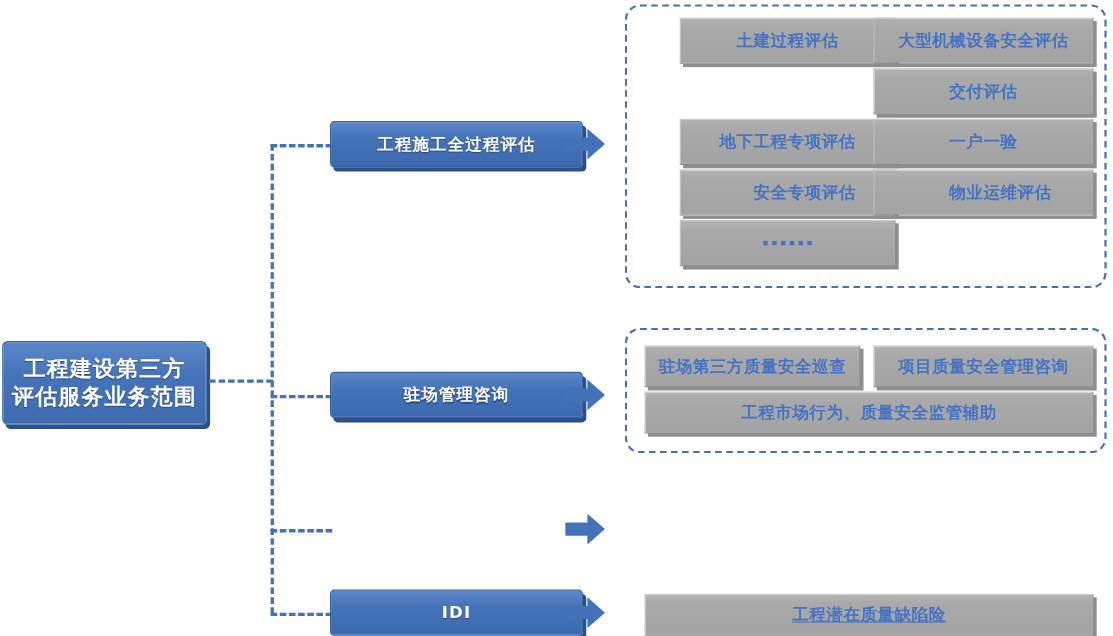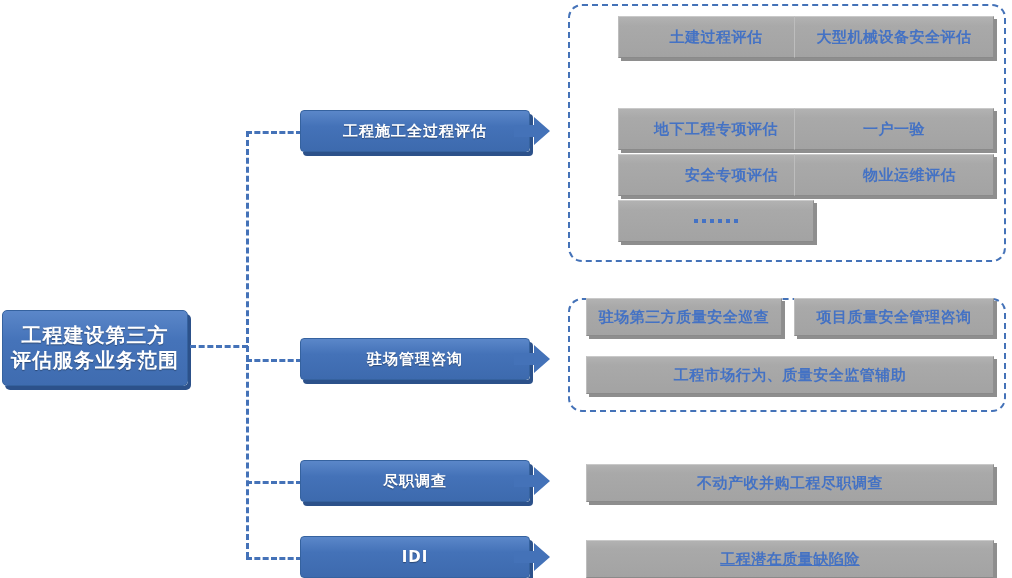--- a/index.html
+++ b/index.html
@@ -81,21 +81,21 @@
   .col-l{left:586px;width:196px;margin-left:32px;}
   .col-r{left:794px;width:200px;}
   .wide{left:586px;width:408px;}
 
   .r1{top:16px;height:42px;}
   .r2{top:62px;height:42px;}
   .r3{top:108px;height:42px;}
   .r4{top:154px;height:42px;padding-left:31px;}
   .r5{top:200px;height:42px;}
 
-  .m1{top:298px;height:38px;}
+  .m1{top:314px;height:38px;}
   .m2{top:356px;height:38px;}
 
   #leaf-due{left:586px;top:464px;width:408px;height:38px;}
   #leaf-idi{left:586px;top:540px;width:408px;height:38px;text-decoration:underline;}
 
   
   .dots{
     display:flex;gap:4px;align-items:center;
   }
   .dots i{
@@ -130,23 +130,20 @@
   <div class="h-line" style="left:246px;top:359px;width:56px;"></div>
   <div class="h-line" style="left:246px;top:481px;width:56px;"></div>
   <div class="h-line" style="left:246px;top:557px;width:56px;"></div>
 
   <div id="cat-1" class="bluebox cat-box">
     <span>工程施工全过程评估</span>
   </div>
   <div id="cat-2" class="bluebox cat-box">
     <span>驻场管理咨询</span>
   </div>
-  <div id="cat-3" class="bluebox cat-box">
-    <span>尽职调查</span>
-  </div>
   <div id="cat-4" class="bluebox cat-box">
     <span>IDI</span>
   </div>
 
   <svg id="arrow-1" class="arrow" viewBox="0 0 40 34">
     <path d="M2 11 H22 V3 L38 17 L22 31 V23 H2 Z" fill="#4472b8"></path>
   </svg>
   <svg id="arrow-2" class="arrow" viewBox="0 0 40 34">
     <path d="M2 11 H22 V3 L38 17 L22 31 V23 H2 Z" fill="#4472b8"></path>
   </svg>
@@ -154,20 +151,21 @@
     <path d="M2 11 H22 V3 L38 17 L22 31 V23 H2 Z" fill="#4472b8"></path>
   </svg>
   <svg id="arrow-4" class="arrow" viewBox="0 0 40 34">
     <path d="M2 11 H22 V3 L38 17 L22 31 V23 H2 Z" fill="#4472b8"></path>
   </svg>
 
   <div id="frame-1" class="group-frame"></div>
 
   <div class="gray col-l r1">土建过程评估</div>
   <div class="gray col-r r1">大型机械设备安全评估</div>
+  <div class="gray col-r r2">交付评估</div>
   <div class="gray col-l r3">地下工程专项评估</div>
   <div class="gray col-r r3">一户一验</div>
   <div class="gray col-l r4">安全专项评估</div>
   <div class="gray col-r r4">物业运维评估</div>
   <div class="gray col-l r5">
     <span class="dots">
         <i></i>
         <i></i>
         <i></i>
         <i></i>
@@ -175,16 +173,15 @@
         <i></i>
       </span>
   </div>
 
   <div id="frame-2" class="group-frame"></div>
 
   <div class="gray m1" style="left:586px;width:196px;">驻场第三方质量安全巡查</div>
   <div class="gray m1" style="left:794px;width:200px;">项目质量安全管理咨询</div>
   <div class="gray m2 wide">工程市场行为、质量安全监管辅助</div>
 
-  <div id="leaf-due" class="gray">不动产收并购工程尽职调查</div>
   <div id="leaf-idi" class="gray">工程潜在质量缺陷险</div>
 
 </div>
 
 </body></html>

